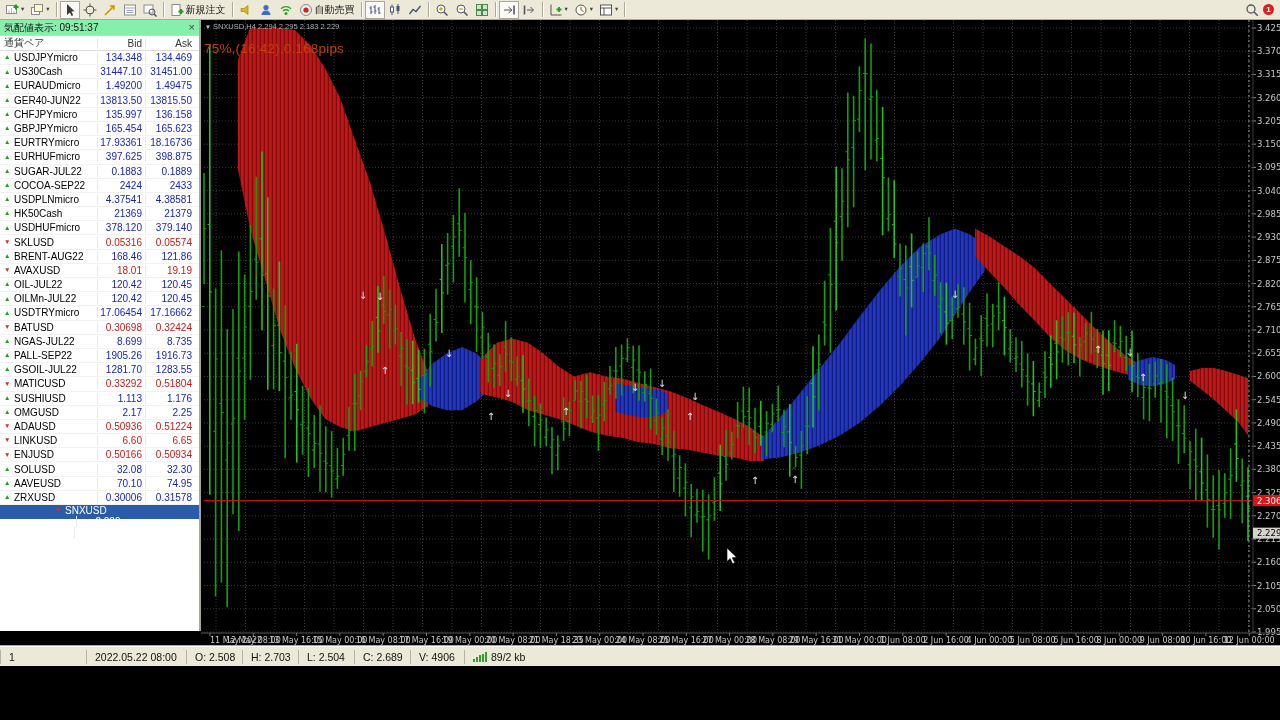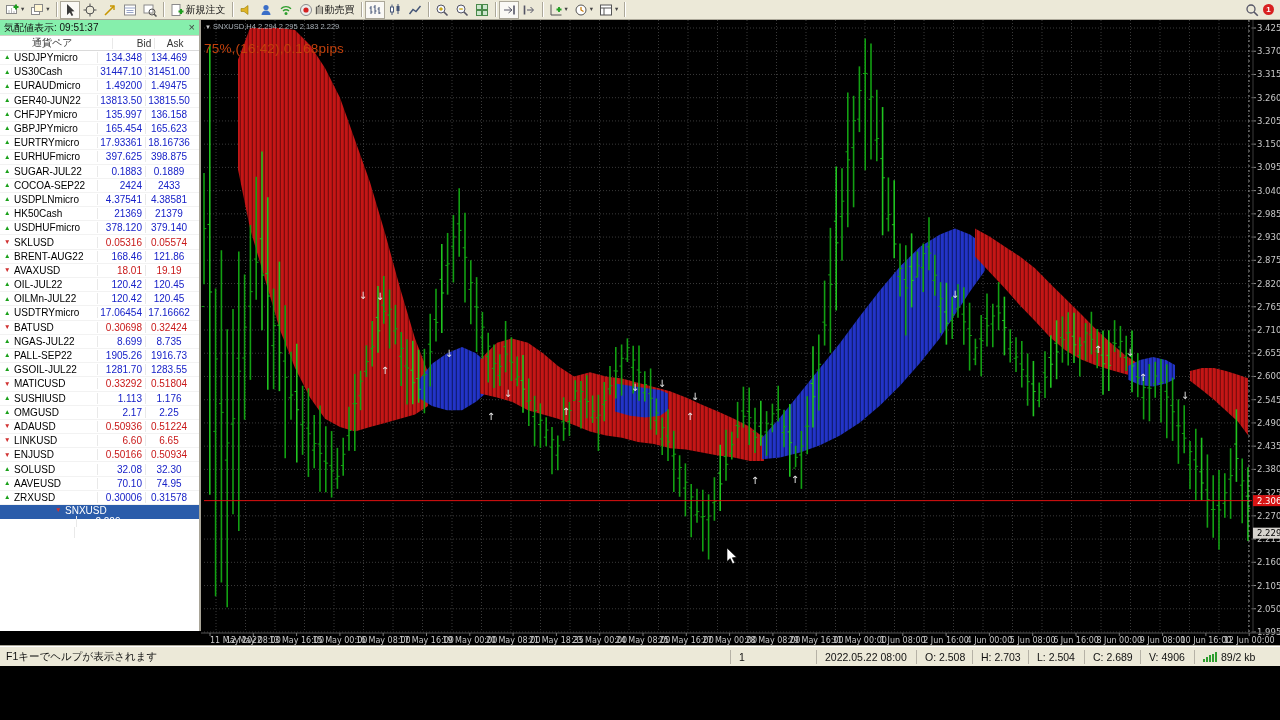--- a/index.html
+++ b/index.html
@@ -20,24 +20,24 @@
   .tf-btn.active{background:#FFF;border:1px solid #9a968a;}
   .tb-right{margin-left:auto;display:flex;align-items:center;gap:4px;padding-right:4px;}
   .badge{width:11px;height:11px;border-radius:50%;background:#D82020;color:#fff;font-size:8px;
          display:flex;align-items:center;justify-content:center;font-weight:bold;}
   
   .left-panel{position:absolute;left:0;top:20px;width:201px;height:611px;background:#FFF;
               border-right:2px solid #A9A598;box-sizing:border-box;overflow:hidden;}
   .mw-title{height:15px;background:#86efac;border-bottom:1px solid #D4D0C8;font-size:10px;color:#111;
             display:flex;align-items:center;padding:0 4px;}
   .mw-close{margin-left:auto;color:#444;font-size:11px;line-height:1;}
-  .mw-head{height:14px;display:flex;align-items:center;font-size:10px;color:#333;border-bottom:1px solid #DADada;padding-left:28px;}
+  .mw-head{height:14px;display:flex;align-items:center;font-size:10px;color:#333;border-bottom:1px solid #DADada;}
   .c-name{width:97px;padding-left:4px;box-sizing:border-box;display:flex;align-items:center;gap:3px;}
   .c-bid{width:48px;text-align:right;padding-right:3px;box-sizing:border-box;border-left:1px solid #E9E9E9;}
-  .c-ask{width:51px;text-align:center;padding-right:4px;box-sizing:border-box;border-left:1px solid #E9E9E9;}
+  .c-ask{width:51px;text-align:right;padding-right:4px;box-sizing:border-box;border-left:1px solid #E9E9E9;}
   .mw-row{height:13.2px;display:flex;align-items:center;font-size:10px;border-bottom:1px solid #F2F2F2;}
   .mw-row .sym{color:#000;white-space:nowrap;}
   .dir{font-size:6.5px;line-height:1;width:7px;flex:none;}
   .dir-up{color:#19A019;} .dir-down{color:#D03030;}
   .val-up{color:#1822C8;} .val-down{color:#C81818;}
   .mw-row.selected{background:#2A5CAA;border-bottom-color:#2A5CAA;flex-direction:column;}
   .mw-row.selected .sym,.mw-row.selected .val-up,.mw-row.selected .val-down{color:#FFF;}
   
   .mw-tabs{position:absolute;left:0;top:631px;width:201px;height:15px;background:#ECE9D8;
            border-top:1px solid #ACA899;display:flex;align-items:flex-end;font-size:9.5px;box-sizing:border-box;margin-top:35px;}
@@ -1274,21 +1274,20 @@
         <rect x="1052" y="475.14055944055946" width="27" height="11" fill="#D81414"></rect>
         <text x="1056" y="483.64055944055946" fill="#FFF" font-size="8.5" font-family="DejaVu Sans, sans-serif">2.306</text>
         <rect x="1052" y="507.66363636363633" width="27" height="11" fill="#D6D3CE"></rect>
         <text x="1056" y="516.1636363636363" fill="#000" font-size="8.5" font-family="DejaVu Sans, sans-serif">2.229</text>
         <line x1="1048" y1="0" x2="1048" y2="612" stroke="#9a9a9a" stroke-dasharray="2,3"></line>
         <polygon points="0,0 0,13.5 3.2,10.6 5.6,15.8 7.8,14.8 5.3,9.8 9.6,9.3" fill="#FFF" stroke="#000" stroke-width="0.6" transform="translate(526,528)"></polygon>
       </svg>
   </div>
 
   <div class="statusbar">
-    <span class="sb-help">F1キーでヘルプが表示されます</span>
     <span id="sbsegs" style="display:flex;height:100%;align-items:center;">
         <span class="sb-seg" style="width: 86px;">1</span>
         <span class="sb-seg" style="width: 100px;">2022.05.22 08:00</span>
         <span class="sb-seg" style="width: 56px;">O: 2.508</span>
         <span class="sb-seg" style="width: 56px;">H: 2.703</span>
         <span class="sb-seg" style="width: 56px;">L: 2.504</span>
         <span class="sb-seg" style="width: 56px;">C: 2.689</span>
         <span class="sb-seg" style="width: 54px;">V: 4906</span>
       </span>
     <span class="sb-seg" style="width:86px;">

